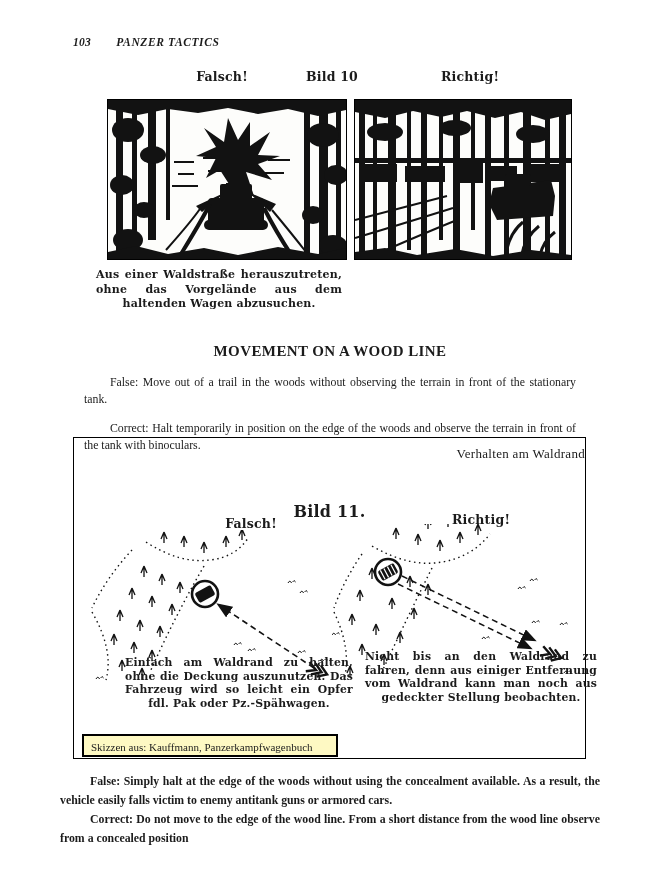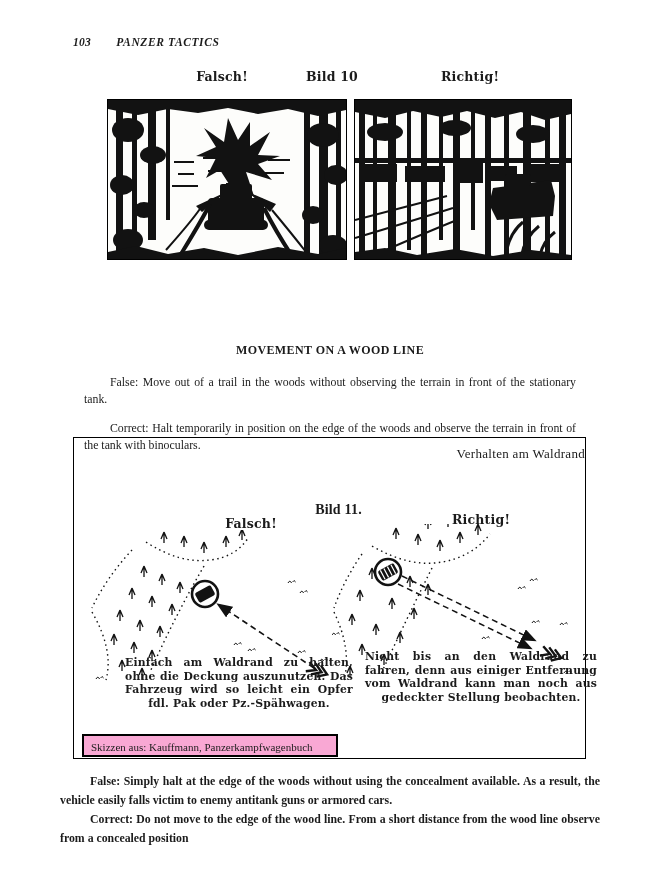--- a/index.html
+++ b/index.html
@@ -12,32 +12,32 @@
   .runhead .btitle{font-weight:700;letter-spacing:.6px;}
   
   .frak{font-family:"DejaVu Serif",serif;font-weight:700;letter-spacing:.2px;}
   .lblrow span{display:block;text-align:center;font-size:12.5px;}
   
   .photo{border:1px solid #000;background:#fdfdfb;}
   .photo svg{display:block;}
   
   .pcap{font-size:11px;line-height:14.5px;text-align:justify;text-align-last:center;}
   
-  .sechead{top:343px;left:0;width:660px;text-align:center;font-size:12px;font-weight:700;letter-spacing:.4px;}
+  .sechead{top:343px;left:0;width:660px;text-align:center;font-size:15px;font-weight:700;letter-spacing:.4px;}
   .body-text{font-size:11.8px;line-height:17px;text-align:justify;}
   .body-text p{margin:12px;text-indent:26px;}
   
   .figbox{left:73px;top:437px;width:511px;height:320px;border:1.6px solid #000;}
   .figtitle{top:8px;left:0;width:100%;text-align:right;font-size:13px;letter-spacing:.3px;}
-  .bild11{top:64px;left:9px;width:100%;text-align:center;font-size:14px;font-family:Liberation Serif, serif;}
+  .bild11{top:64px;left:0;width:100%;text-align:center;font-size:16px;}
   .dlabel{font-size:12.5px;text-align:center;width:90px;}
   .dcap{font-size:10.8px;line-height:13.5px;text-align:justify;text-align-last:center;margin-left:29px;}
   .srcbox{left:8px;top:296px;width:256px;height:23px;border:2px solid #000;
           font-size:11px;line-height:22px;padding-left:7px;box-sizing:border-box;
-          font-family:"Liberation Serif",serif;background:#f9a8d4;}
+          font-family:"Liberation Serif",serif;background:#fef9c3;}
   
   .bottom-text{left:60px;top:772px;width:540px;font-size:11.8px;line-height:19px;
                font-weight:600;text-align:justify;}
   .bottom-text p{margin:0;text-indent:30px;}
   svg .ink{fill:#121212;}
   svg .ln{stroke:#121212;fill:none;}
 </style>
 </head>
 <body>
 
@@ -154,20 +154,21 @@
 
       <g class="ln" stroke-width="2">
         <path d="M0,120 C30,112 62,104 92,96"></path>
         <path d="M0,138 C34,128 66,118 98,108"></path>
         <path d="M10,159 C40,146 72,132 102,120"></path>
       </g>
       <path class="ink" d="M0,152 L30,148 62,155 100,149 138,156 176,150 216,155 V159 H0 Z"></path>
     </svg>
   </div>
 
+  <div class="abs frak pcap" style="left:96px;top:268px;width:246px;">Aus einer Waldstraße herauszutreten, ohne das Vorgelände aus dem haltenden Wagen abzusuchen.</div>
 
   <div class="abs sechead">MOVEMENT ON A WOOD LINE</div>
   <div class="abs body-text" style="left:72px;top:362px;width:516px;">
     <p>False: Move out of a trail in the woods without observing the terrain in front of the stationary tank.</p>
     <p>Correct: Halt temporarily in position on the edge of the woods and observe the terrain in front of the tank with binoculars.</p>
   </div>
 
   <div class="abs figbox">
     <div class="abs figtitle">Verhalten am Waldrand</div>
     <div class="abs bild11 frak">Bild 11.</div>

